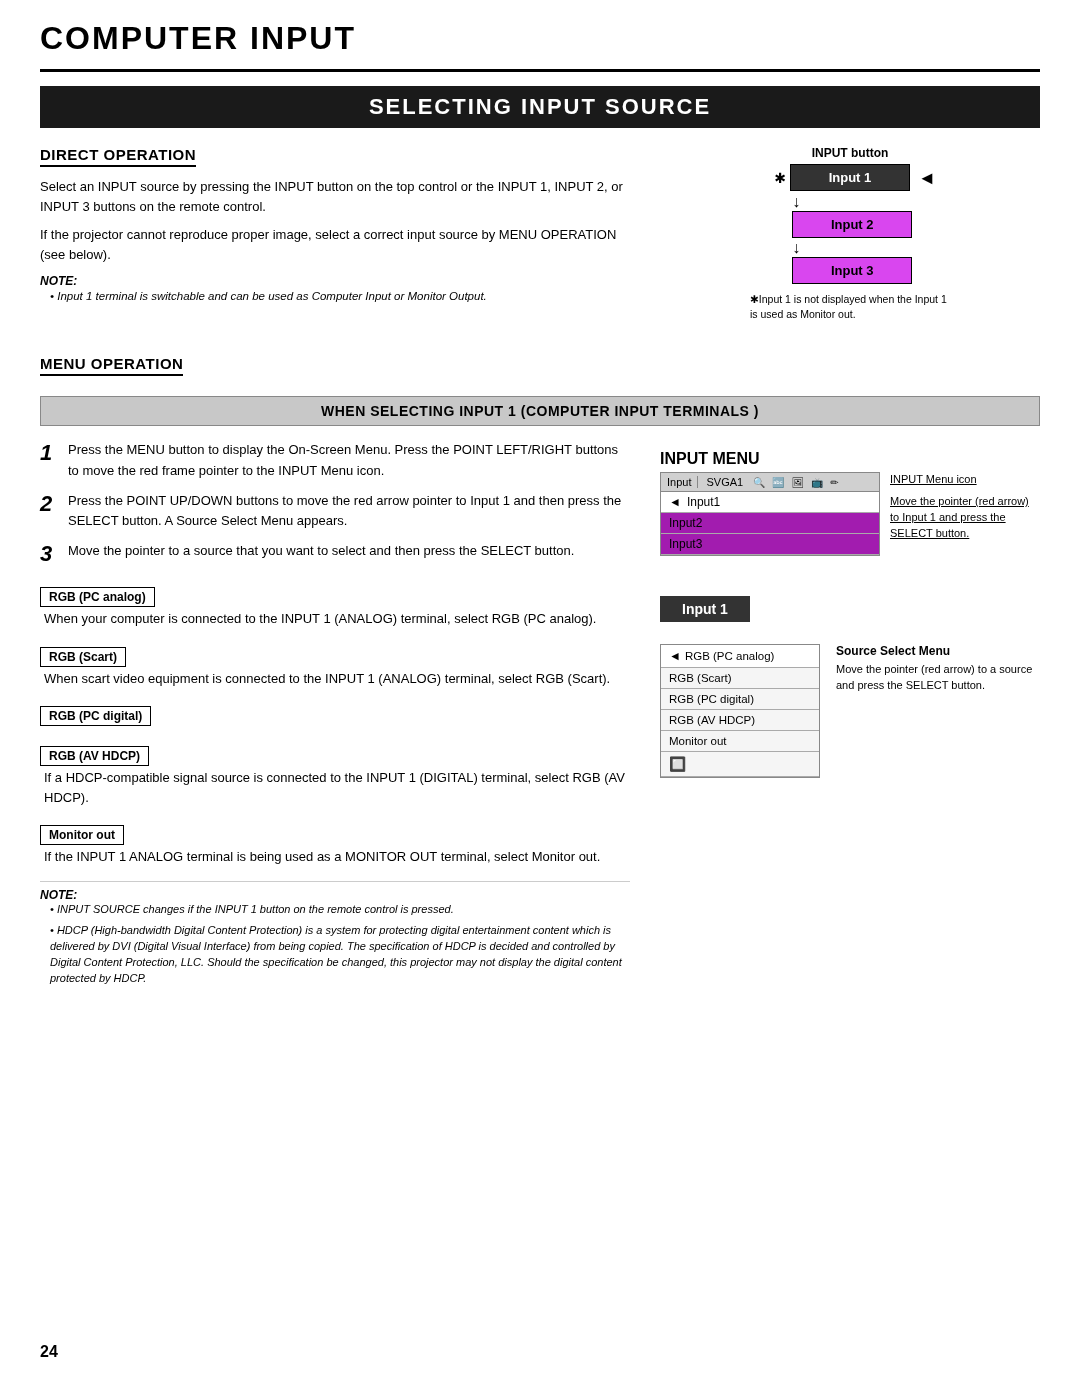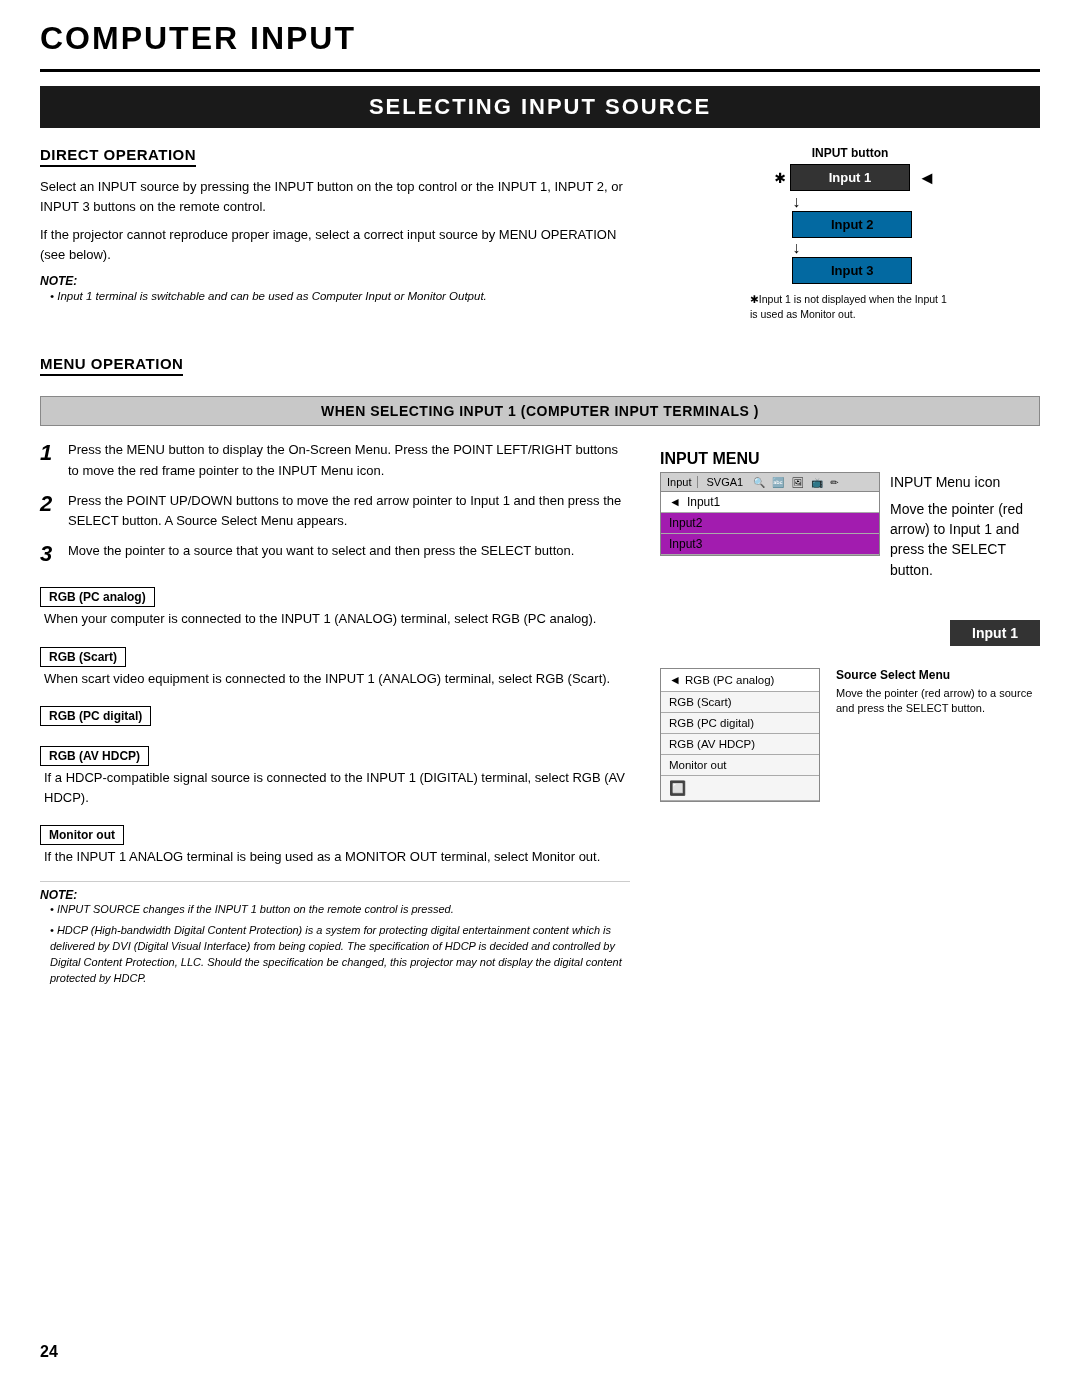--- a/index.html
+++ b/index.html
@@ -50,21 +50,21 @@
       display: flex;
       gap: 30px;
     }
     .col-left {
       flex: 1 1 55%;
     }
     .col-right {
       flex: 0 0 38%;
       display: flex;
       flex-direction: column;
-      align-items: flex-end;
+      align-items: flex-start;
     }
 
     
     .section-heading {
       font-size: 15px;
       font-weight: bold;
       text-transform: uppercase;
       border-bottom: 2px solid #000;
       margin-bottom: 10px;
       padding-bottom: 2px;
@@ -93,21 +93,21 @@
       padding-left: 10px;
     }
     .input-btn-label {
       font-size: 12px;
       font-weight: bold;
       margin-bottom: 4px;
       text-align: center;
     }
     .input-btn-box {
       border: 1.5px solid #000;
-      background: #0369a1;
+      background: #d946ef;
       text-align: center;
       font-weight: bold;
       font-size: 13px;
       padding: 5px 30px;
       margin-bottom: 2px;
       width: 120px;
     }
     .input-btn-box.active {
       background: #333;
       color: #fff;
@@ -306,23 +306,24 @@
 
     .bold-italic { font-weight: bold; font-style: italic; }
 
     .diagram-row {
       display: flex;
       align-items: flex-start;
       gap: 10px;
       margin-bottom: 10px;
     }
     .diagram-annotation-block {
-      font-size: 14px;
+      font-size: 11px;
       line-height: 1.45;
       max-width: 180px;
+      text-decoration: underline;
     }
   </style>
 </head>
 <body>
 
 <div class="page" style="position:relative; min-height:1397px;">
 
   <div class="main-title">COMPUTER INPUT</div>
 
   <div class="section-title-bar">SELECTING INPUT SOURCE</div>

